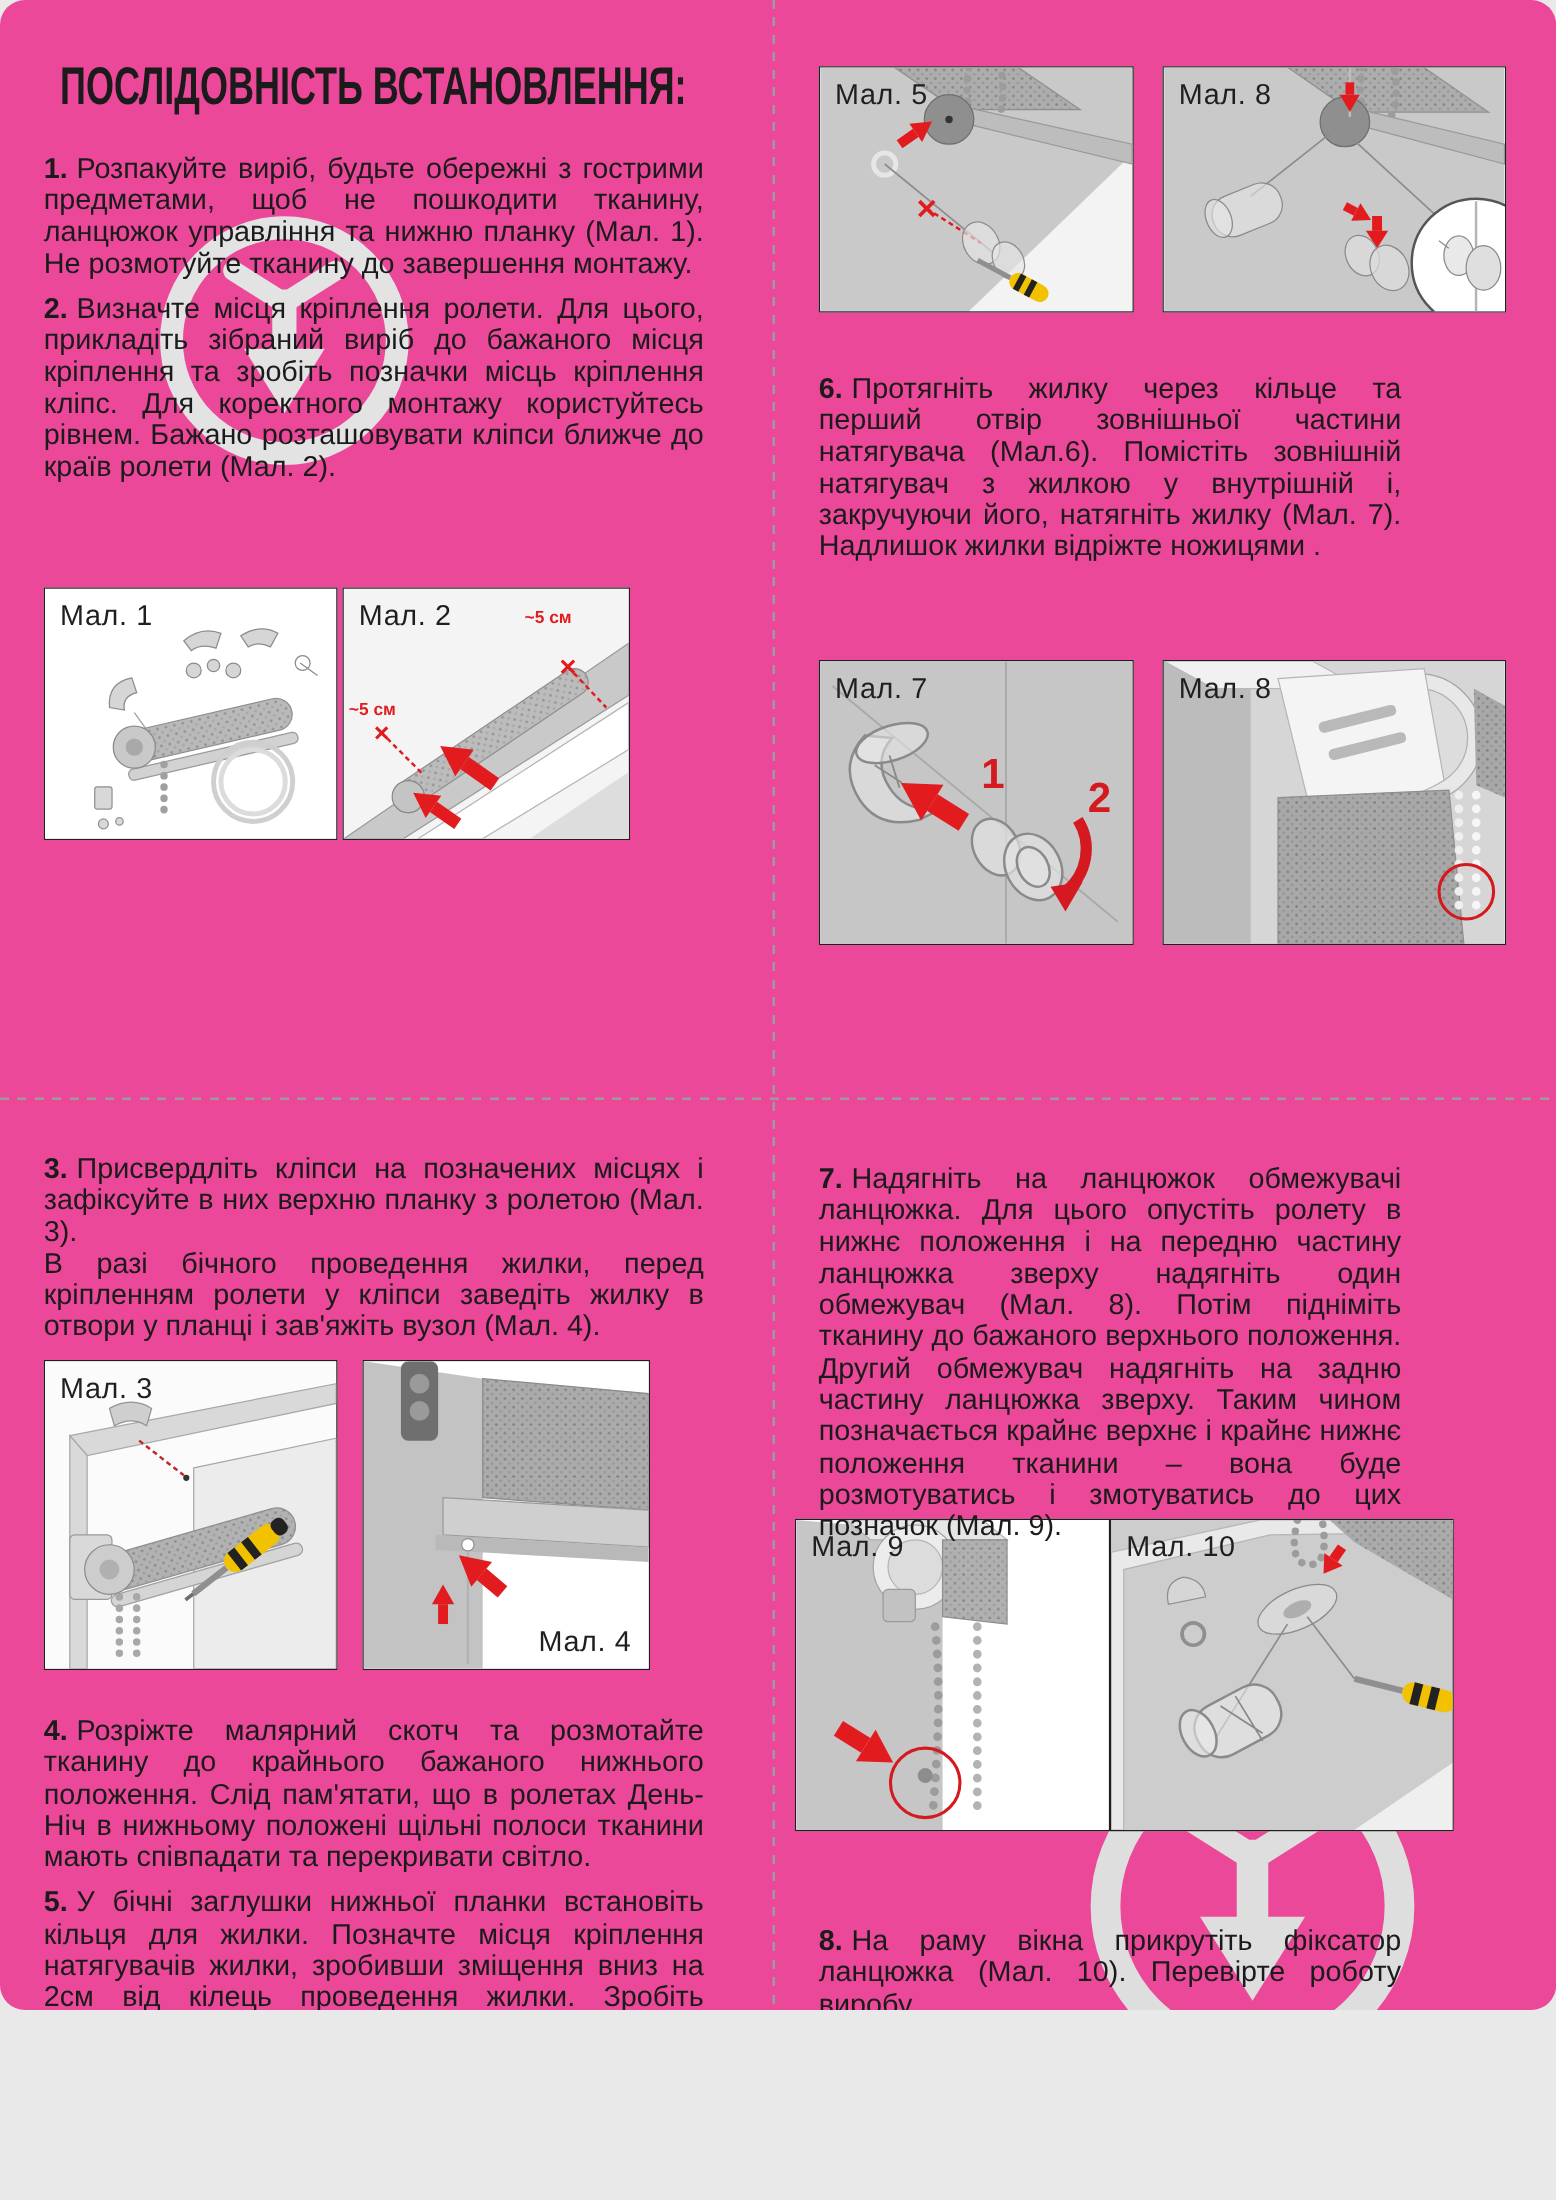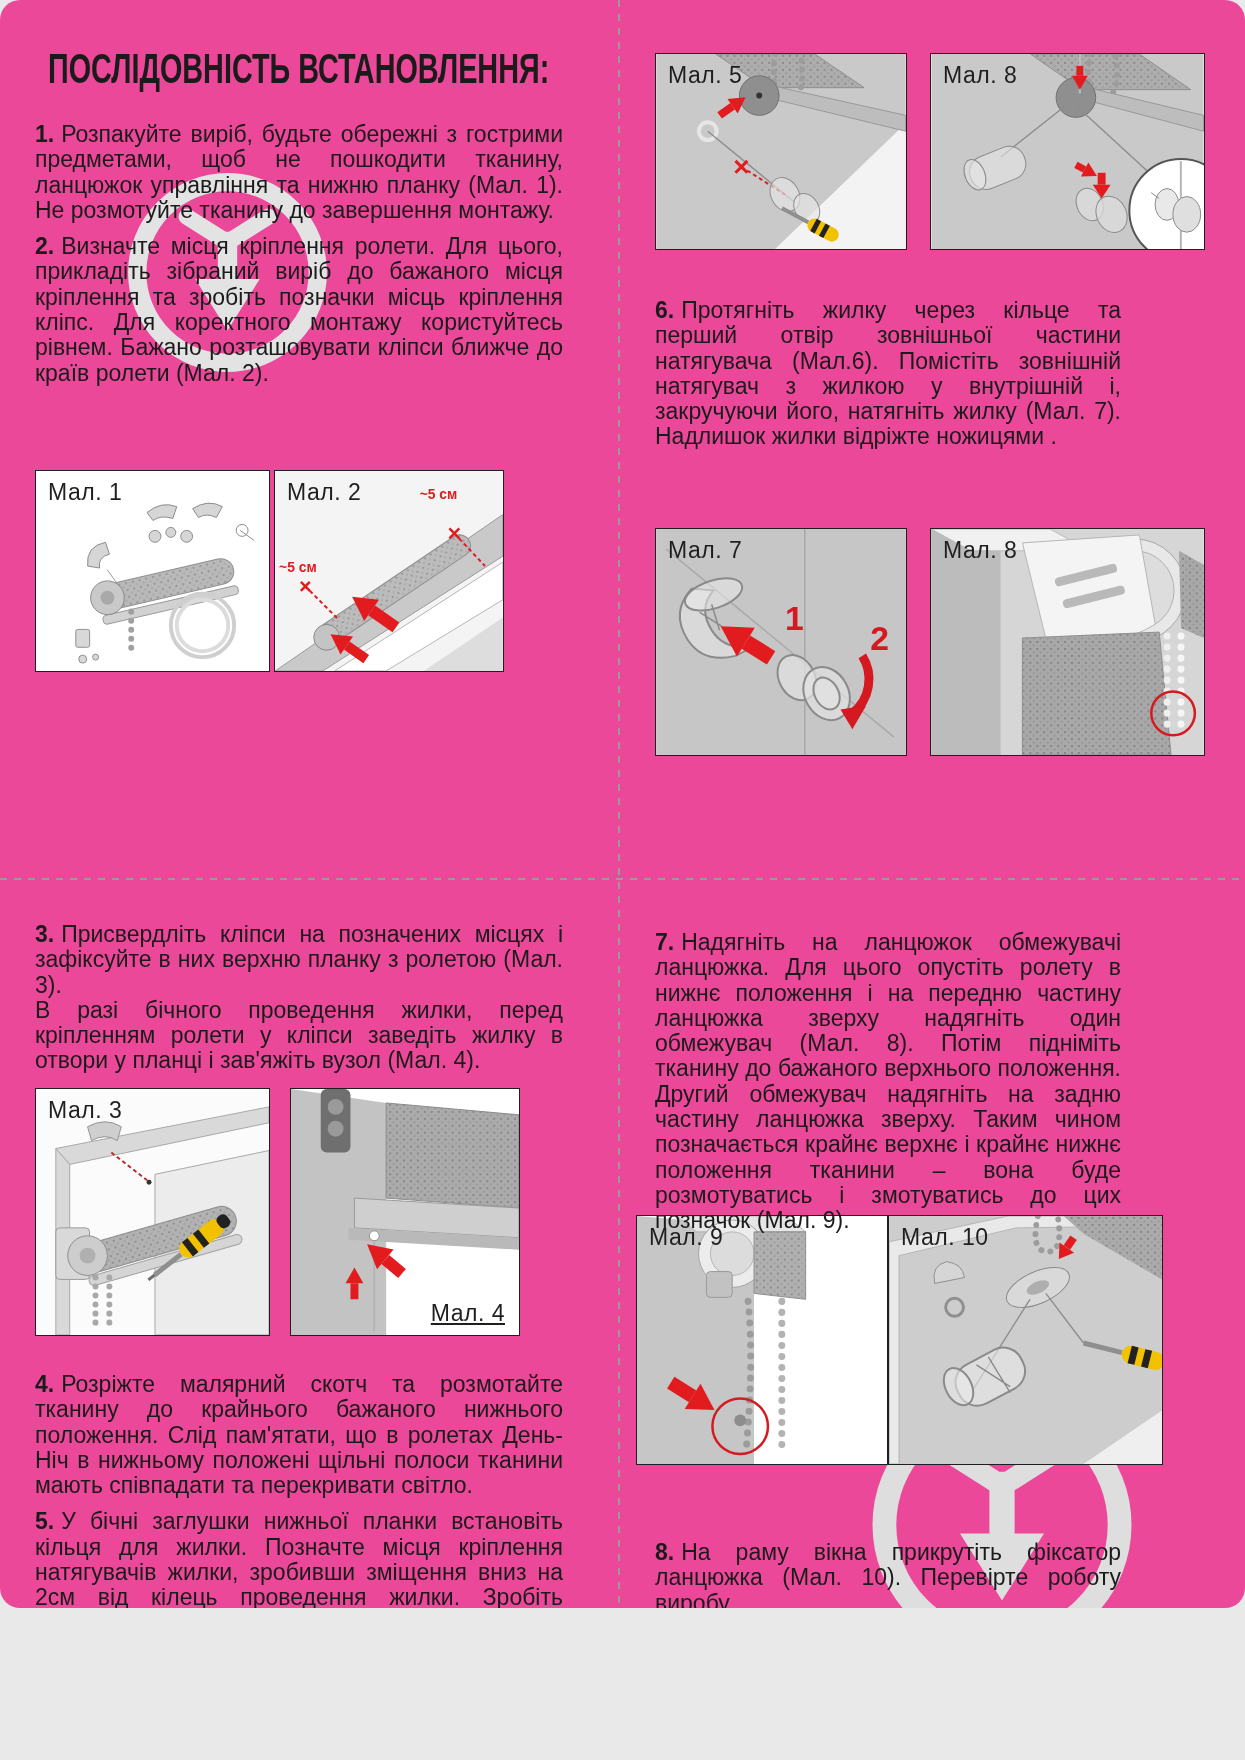--- a/index.html
+++ b/index.html
@@ -12,21 +12,21 @@
      background:repeating-linear-gradient(to right,#9b9b9b 0 7px,transparent 7px 14px);}
   .layer{position:absolute;z-index:2;}
   h1{margin:0;font-size:36px;font-weight:800;letter-spacing:0;white-space:nowrap;}
   .title-inner{display:inline-block;transform:scale(0.80,1.18);transform-origin:left top;}
   p.step{margin:0 0 11px 0;text-align:justify;font-size:23px;line-height:1.1;}
   p.step .stepnum{font-weight:bold;margin-right:7px;}
   .figrow{position:absolute;display:flex;}
   figure.figbox{margin:0;position:relative;border:1.6px solid #1f1f1f;background:#fff;box-sizing:border-box;}
   figure.figbox svg{display:block;width:100%;height:100%;}
   .figlabel{position:absolute;left:12px;top:8px;font-size:23px;color:#1f1f1f;letter-spacing:0.5px;text-align:center;}
-  .figlabel.br{left:auto;top:auto;right:14px;bottom:8px;text-decoration:underline;}
+  .figlabel.br{left:auto;top:auto;right:14px;bottom:8px;}
   .pagenum{position:absolute;z-index:2;left:1206px;top:1692px;font-size:22px;color:#3a3a3a;}
   .pagenum-rule{position:absolute;z-index:2;left:1196px;top:1687px;width:2px;height:73px;background:#c6c6c6;}
 </style>
 </head>
 <body>
 
 <div class="page">
 
   <svg class="wm" style="left:120px;top:165px" width="215" height="215" viewBox="0 0 200 200">
     <circle cx="100" cy="100" r="84" fill="none" stroke="#e3e3e3" stroke-width="17"></circle>

